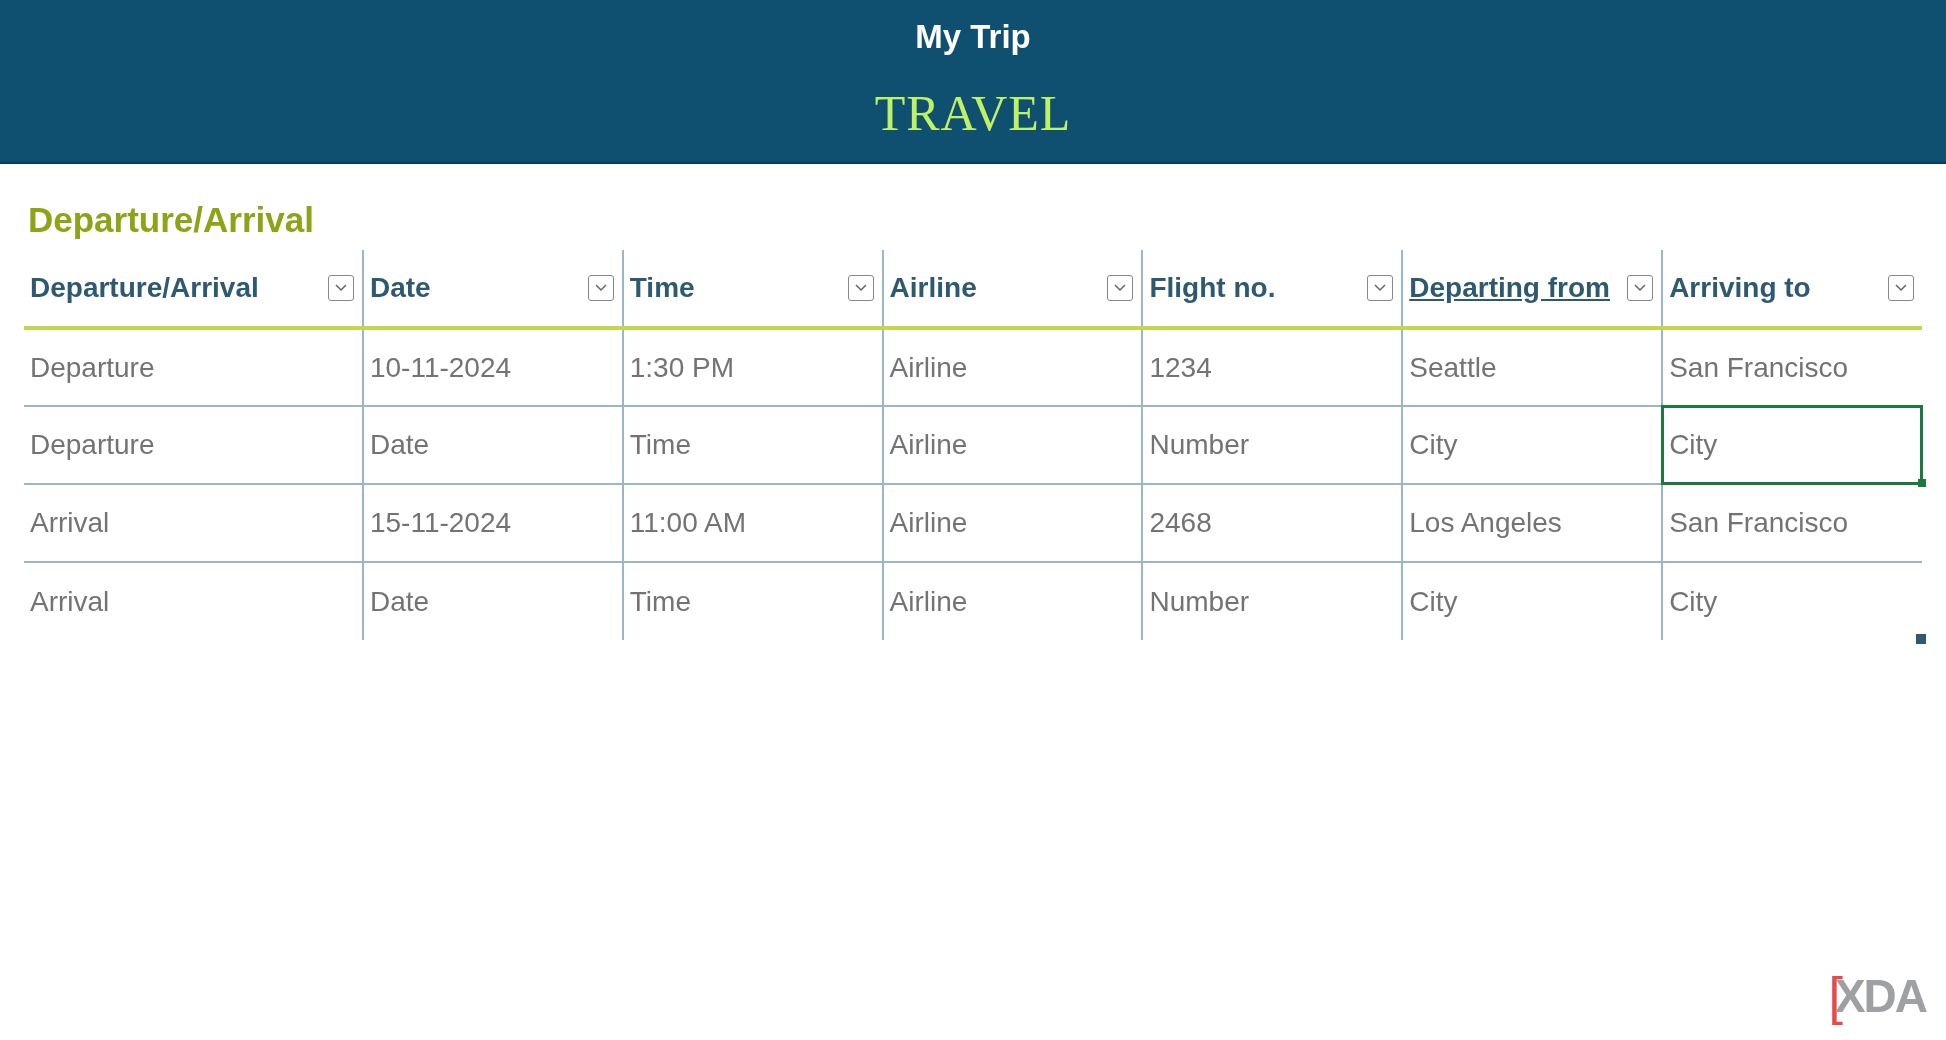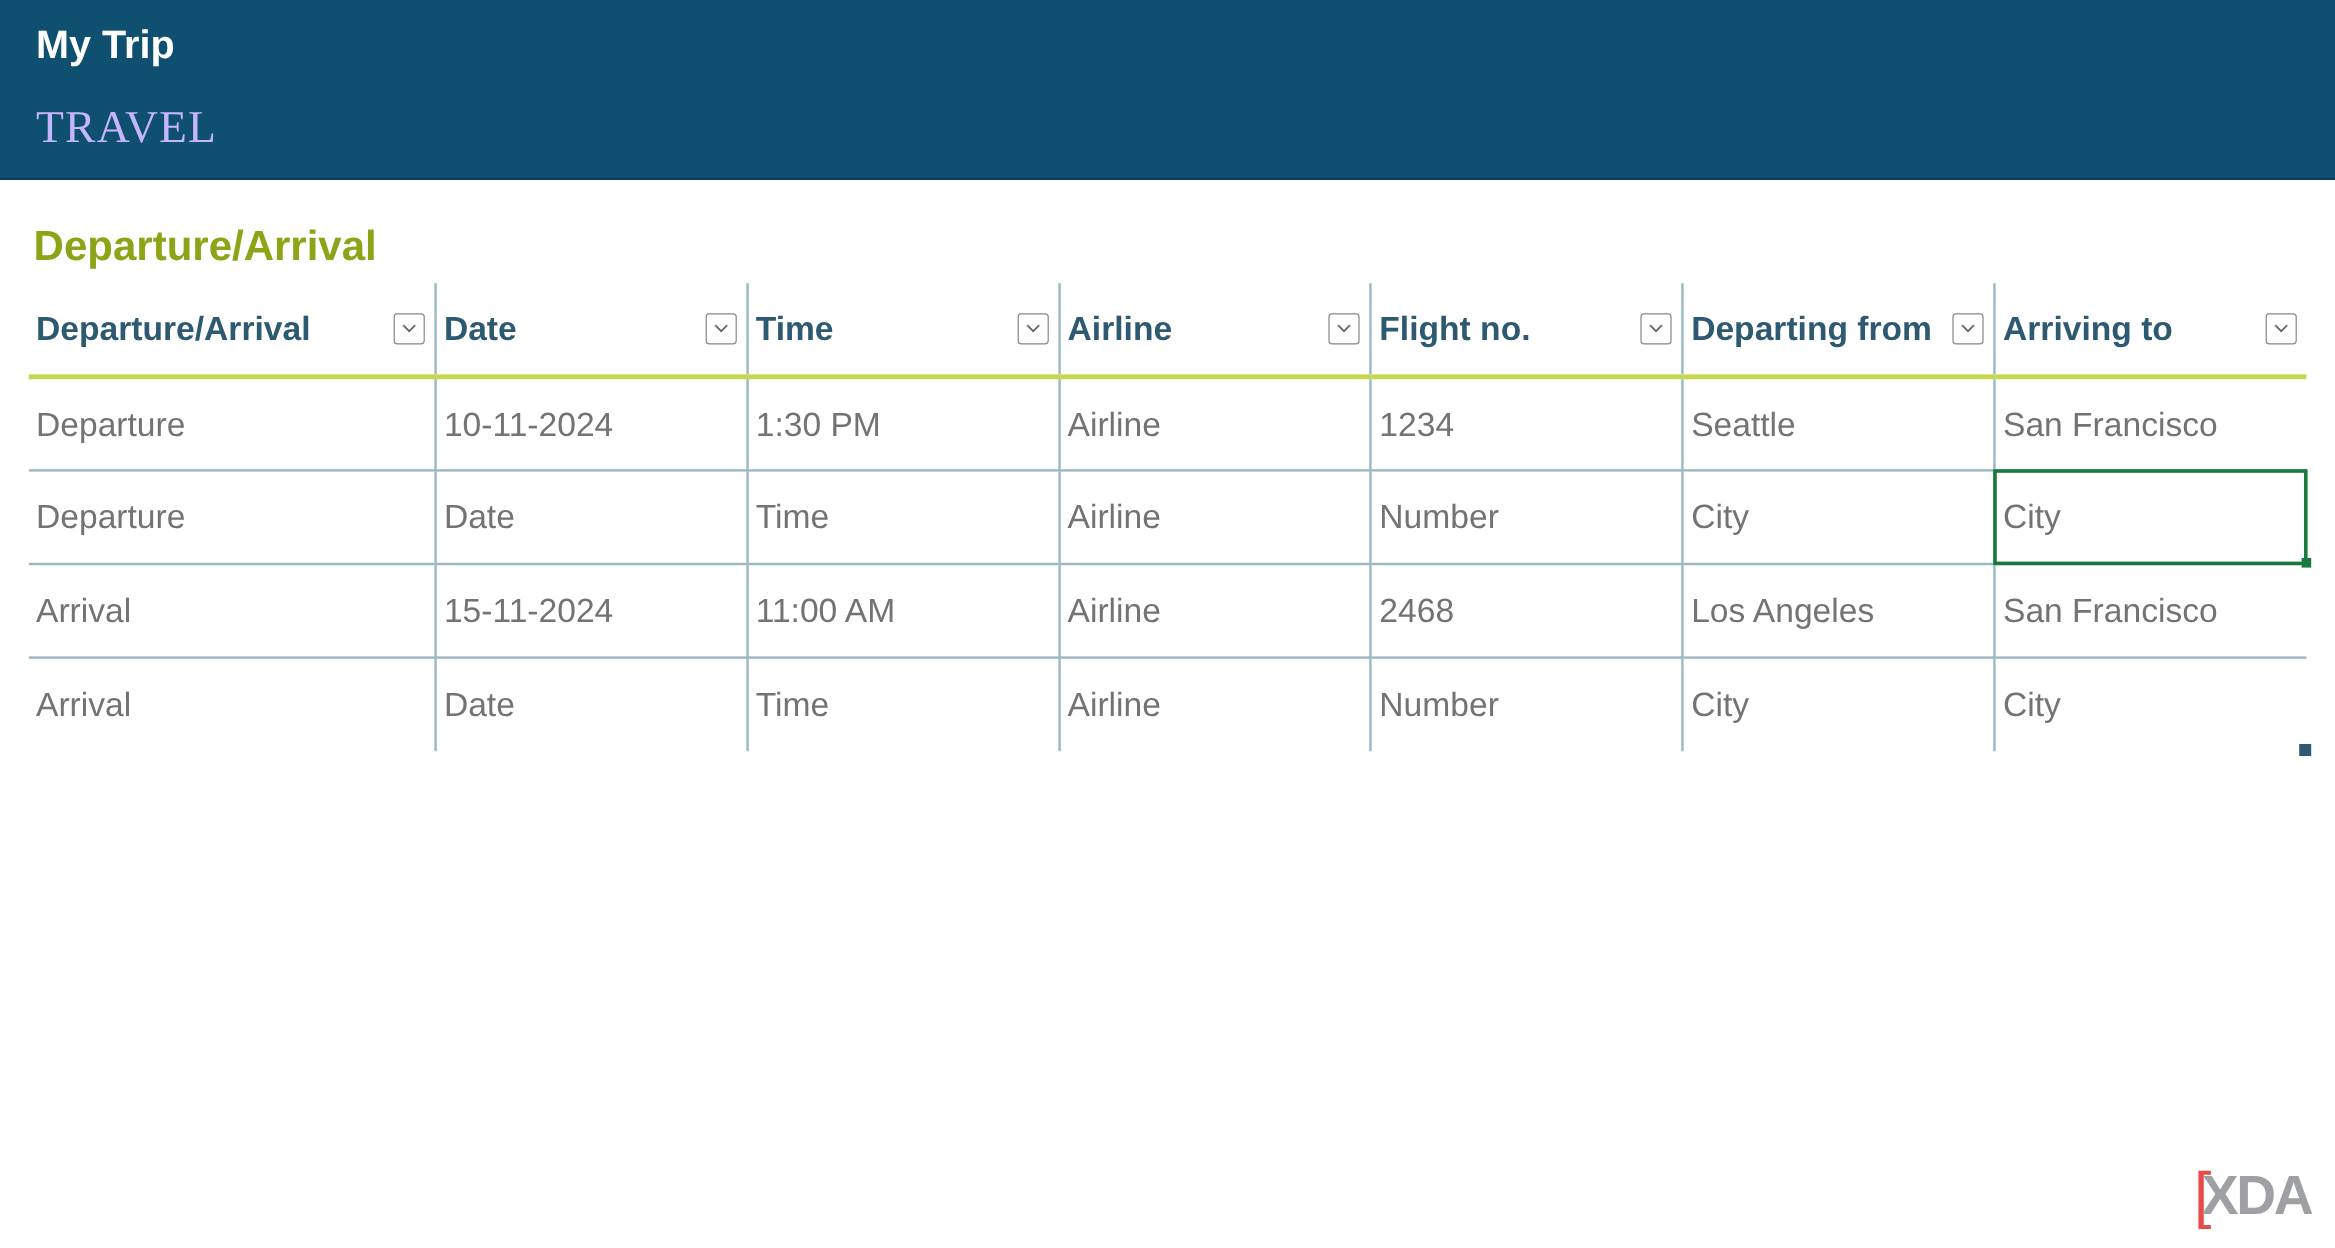--- a/index.html
+++ b/index.html
@@ -12,31 +12,32 @@
       background: #ffffff;
       width: 1946px;
       height: 1040px;
       overflow: hidden;
       position: relative;
     }
     .header {
       background: #0f5071;
       padding: 18px 30px 20px 30px;
       border-bottom: 2px solid #0a3d57;
+      text-align: center;
     }
     .header-title {
       color: #ffffff;
       font-size: 33px;
       font-weight: bold;
       font-family: Arial, Helvetica, sans-serif;
       margin-bottom: 28px;
     }
     .header-subtitle {
-      color: #c4b5fd;
-      font-size: 38px;
+      color: #bef264;
+      font-size: 50px;
       font-family: "Times New Roman", Times, serif;
       font-weight: normal;
       letter-spacing: 1px;
     }
     .content {
       padding: 36px 24px 0 24px;
     }
     .section-title {
       color: #8fa317;
       font-size: 35px;
@@ -98,21 +99,21 @@
       border-right: none;
     }
     .table tr:last-child td {
       border-bottom: none;
     }
     .col-0 { width: 18%; }
     .col-1 { width: 13.8%; }
     .col-2 { width: 13.8%; }
     .col-3 { width: 13.8%; }
     .col-4 { width: 13.8%; }
-    .col-5 { width: 13.8%; }
+    .col-5 { width: 13.8%; text-decoration: underline; }
     .col-6 { width: 13.8%; margin-left: 44px; }
     .selected-cell {
       outline: 3px solid #1a7a3e;
       outline-offset: -2px;
       z-index: 10;
     }
     .selected-cell::after {
       content: "";
       position: absolute;
       right: -4px;

